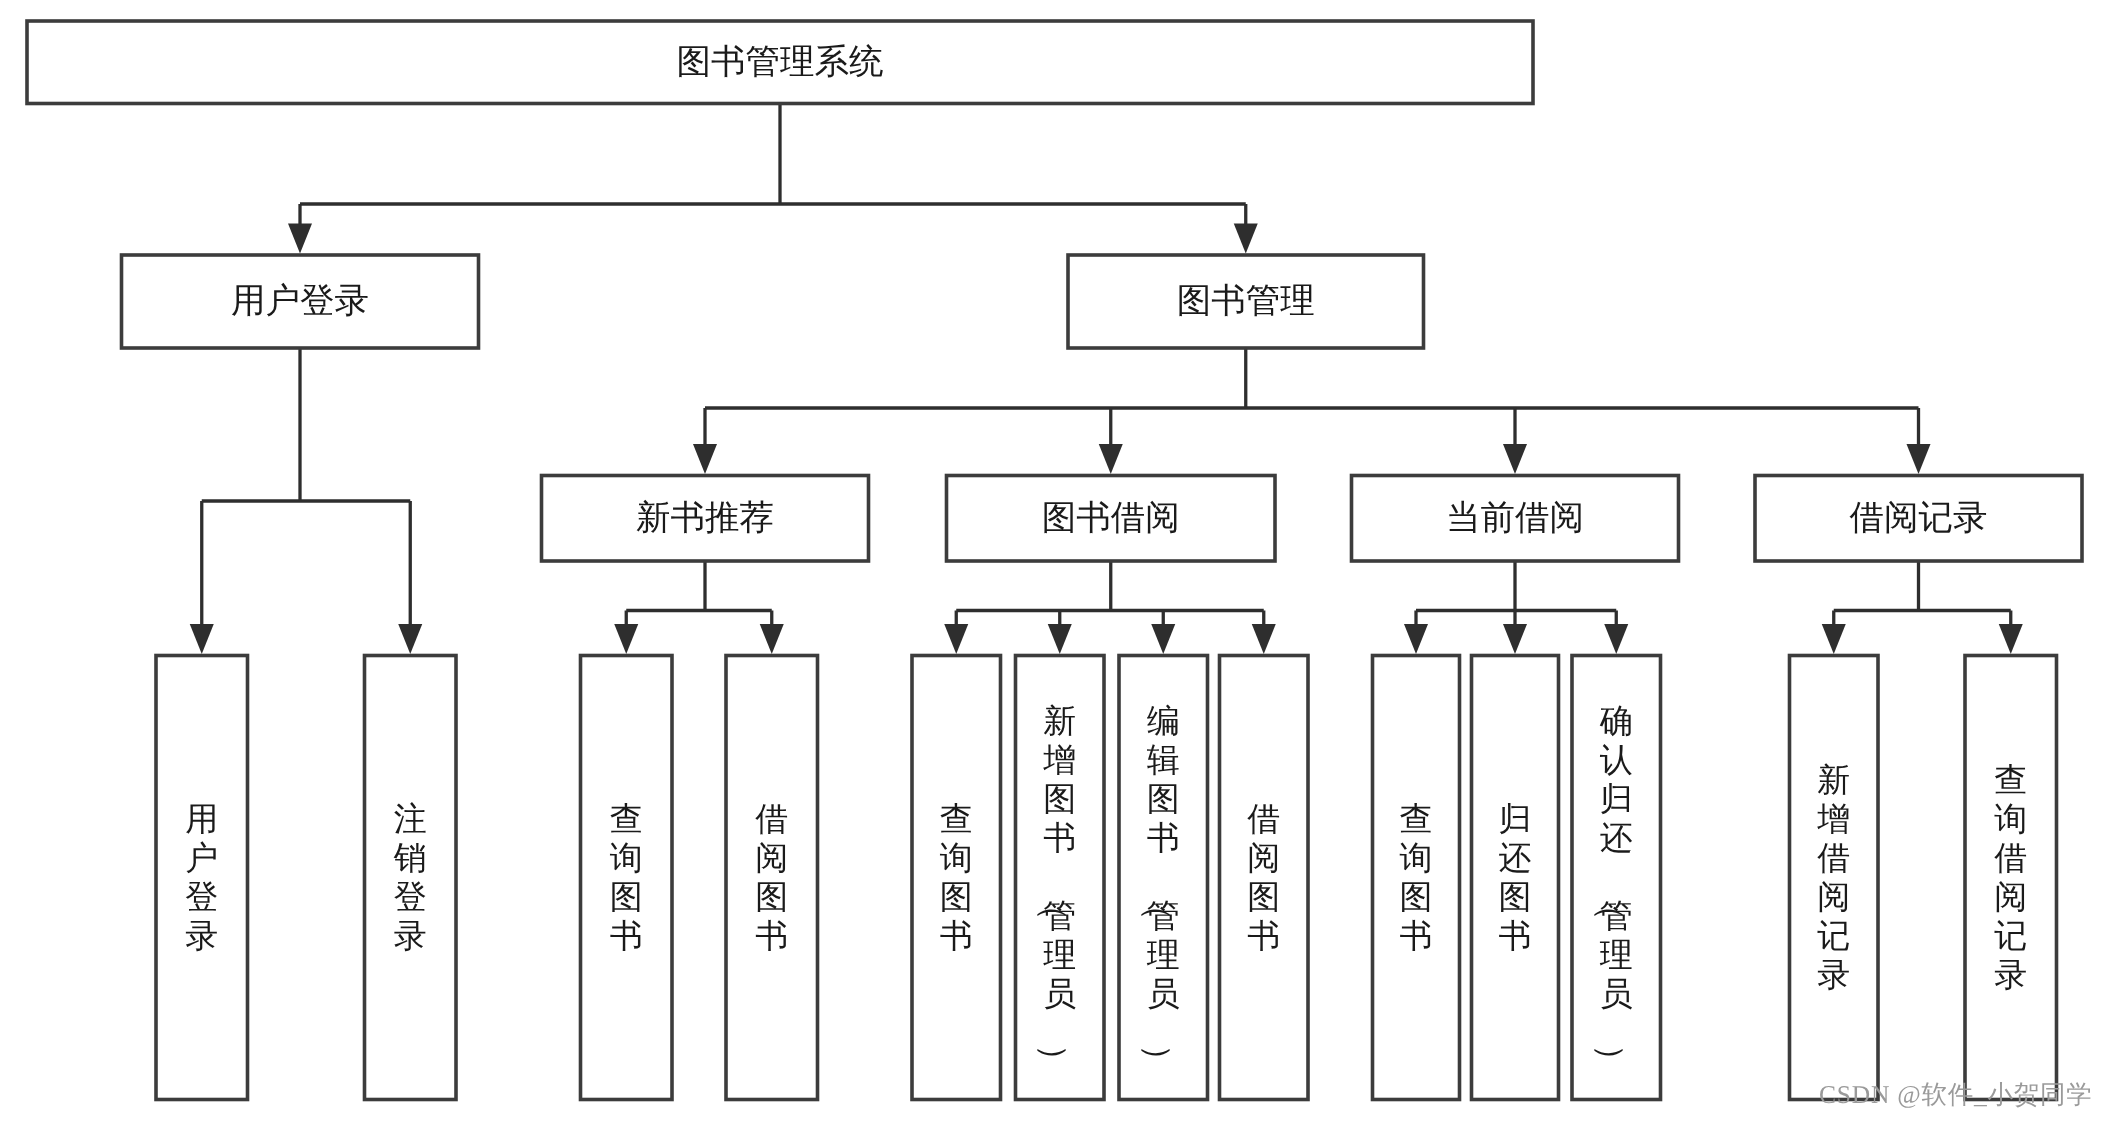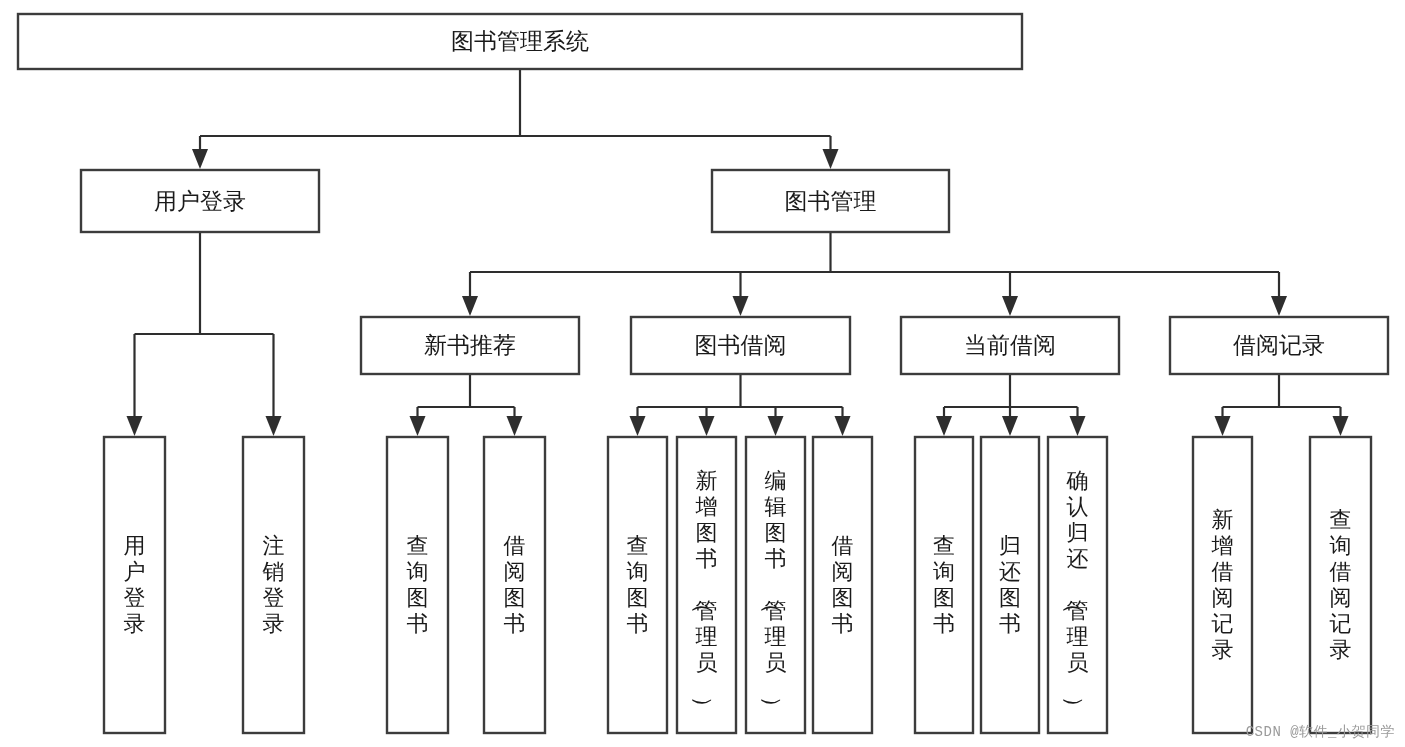--- a/index.html
+++ b/index.html
@@ -51,22 +51,22 @@
     fill: none;
   }
   .arrow-head {
     fill: #2e2e2e;
     stroke: none;
   }
   .watermark {
     position: absolute;
     right: 10px;
     bottom: 6px;
-    font-family: Liberation Mono, monospace;
-    font-size: 14px;
+    font-family: Liberation Serif, serif;
+    font-size: 17px;
     color: #9a9a9a;
     letter-spacing: 0.5px;
     white-space: nowrap;
     user-select: none;
   }
 </style>
 </head>
 <body>
 
 <div id="diagram-root">

